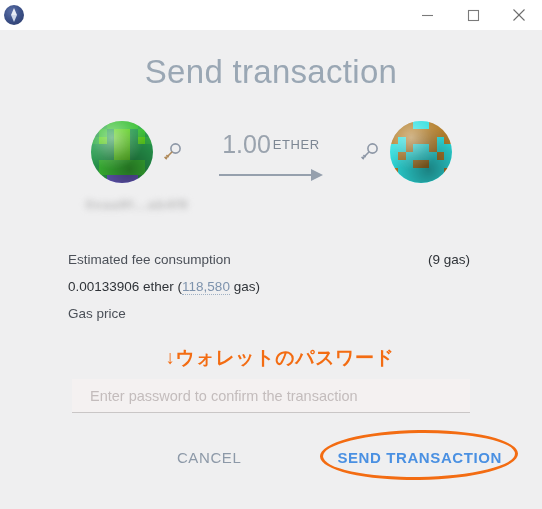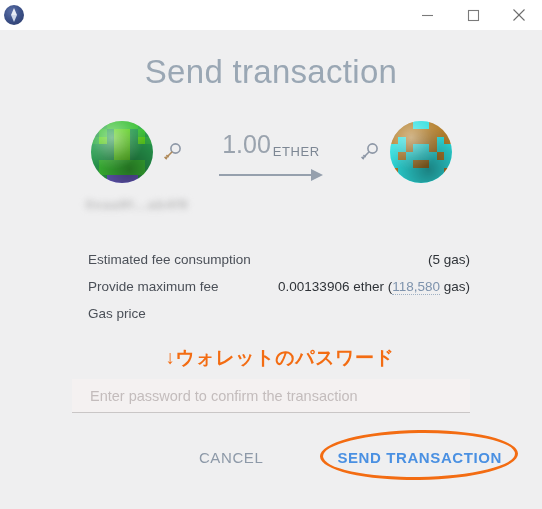--- a/index.html
+++ b/index.html
@@ -143,21 +143,21 @@
 
   .amount-block {
     width: 118px;
     padding-top: 14px;
     display: flex;
     flex-direction: column;
     align-items: center;
   }
   .amount-line {
     display: flex;
-    align-items: flex-end;
+    align-items: center;
     justify-content: center;
     white-space: nowrap;
   }
   .amount-num {
     font-size: 25px;
     color: #9aa3ae;
     font-weight: 400;
   }
   .amount-unit {
     font-size: 13px;
@@ -187,21 +187,21 @@
     top: 0;
     width: 0;
     height: 0;
     border-top: 6px solid transparent;
     border-bottom: 6px solid transparent;
     border-left: 12px solid #96a0ad;
   }
 
   
   .fees {
-    margin: 34px 72px 0 88px;
+    margin: 34px 72px 0 68px;
   }
   .fee-row {
     display: flex;
     justify-content: space-between;
     align-items: baseline;
     font-size: 13.5px;
     color: #4a4f58;
     padding: 6px 0;
   }
   .fee-label { color: #4b5058; }
@@ -254,20 +254,21 @@
     position: relative;
   }
   .btn {
     background: none;
     border: none;
     font-family: "Liberation Sans", sans-serif;
     font-size: 15px;
     letter-spacing: 0.6px;
     cursor: pointer;
     padding: 6px 4px;
+    margin-left: 22px;
   }
   .btn-cancel {
     color: #8d99a8;
     font-weight: 400;
   }
   .btn-send {
     color: #4a90e2;
     font-weight: 700;
   }
   .ellipse-annotation {
@@ -483,26 +484,25 @@
       </div>
     </div>
   </div>
 </div>
 
 <div class="fees">
 
   <div class="fee-row">
     <span class="fee-label">Estimated fee consumption</span>
     <span class="fee-value">
-      <span>(5 gas)</span>
+      <span>(9 gas)</span>
     </span>
   </div>
 
   <div class="fee-row">
-    <span class="fee-label">Provide maximum fee</span>
     <span class="fee-value"><span>0.00133906 ether (</span><span class="editable">118,580</span><span> gas)</span></span>
   </div>
 
   <div class="fee-row">
     <span class="fee-label">Gas price</span>
   </div>
 </div>
 
 <div class="annotation">↓ウォレットのパスワード</div>
 

